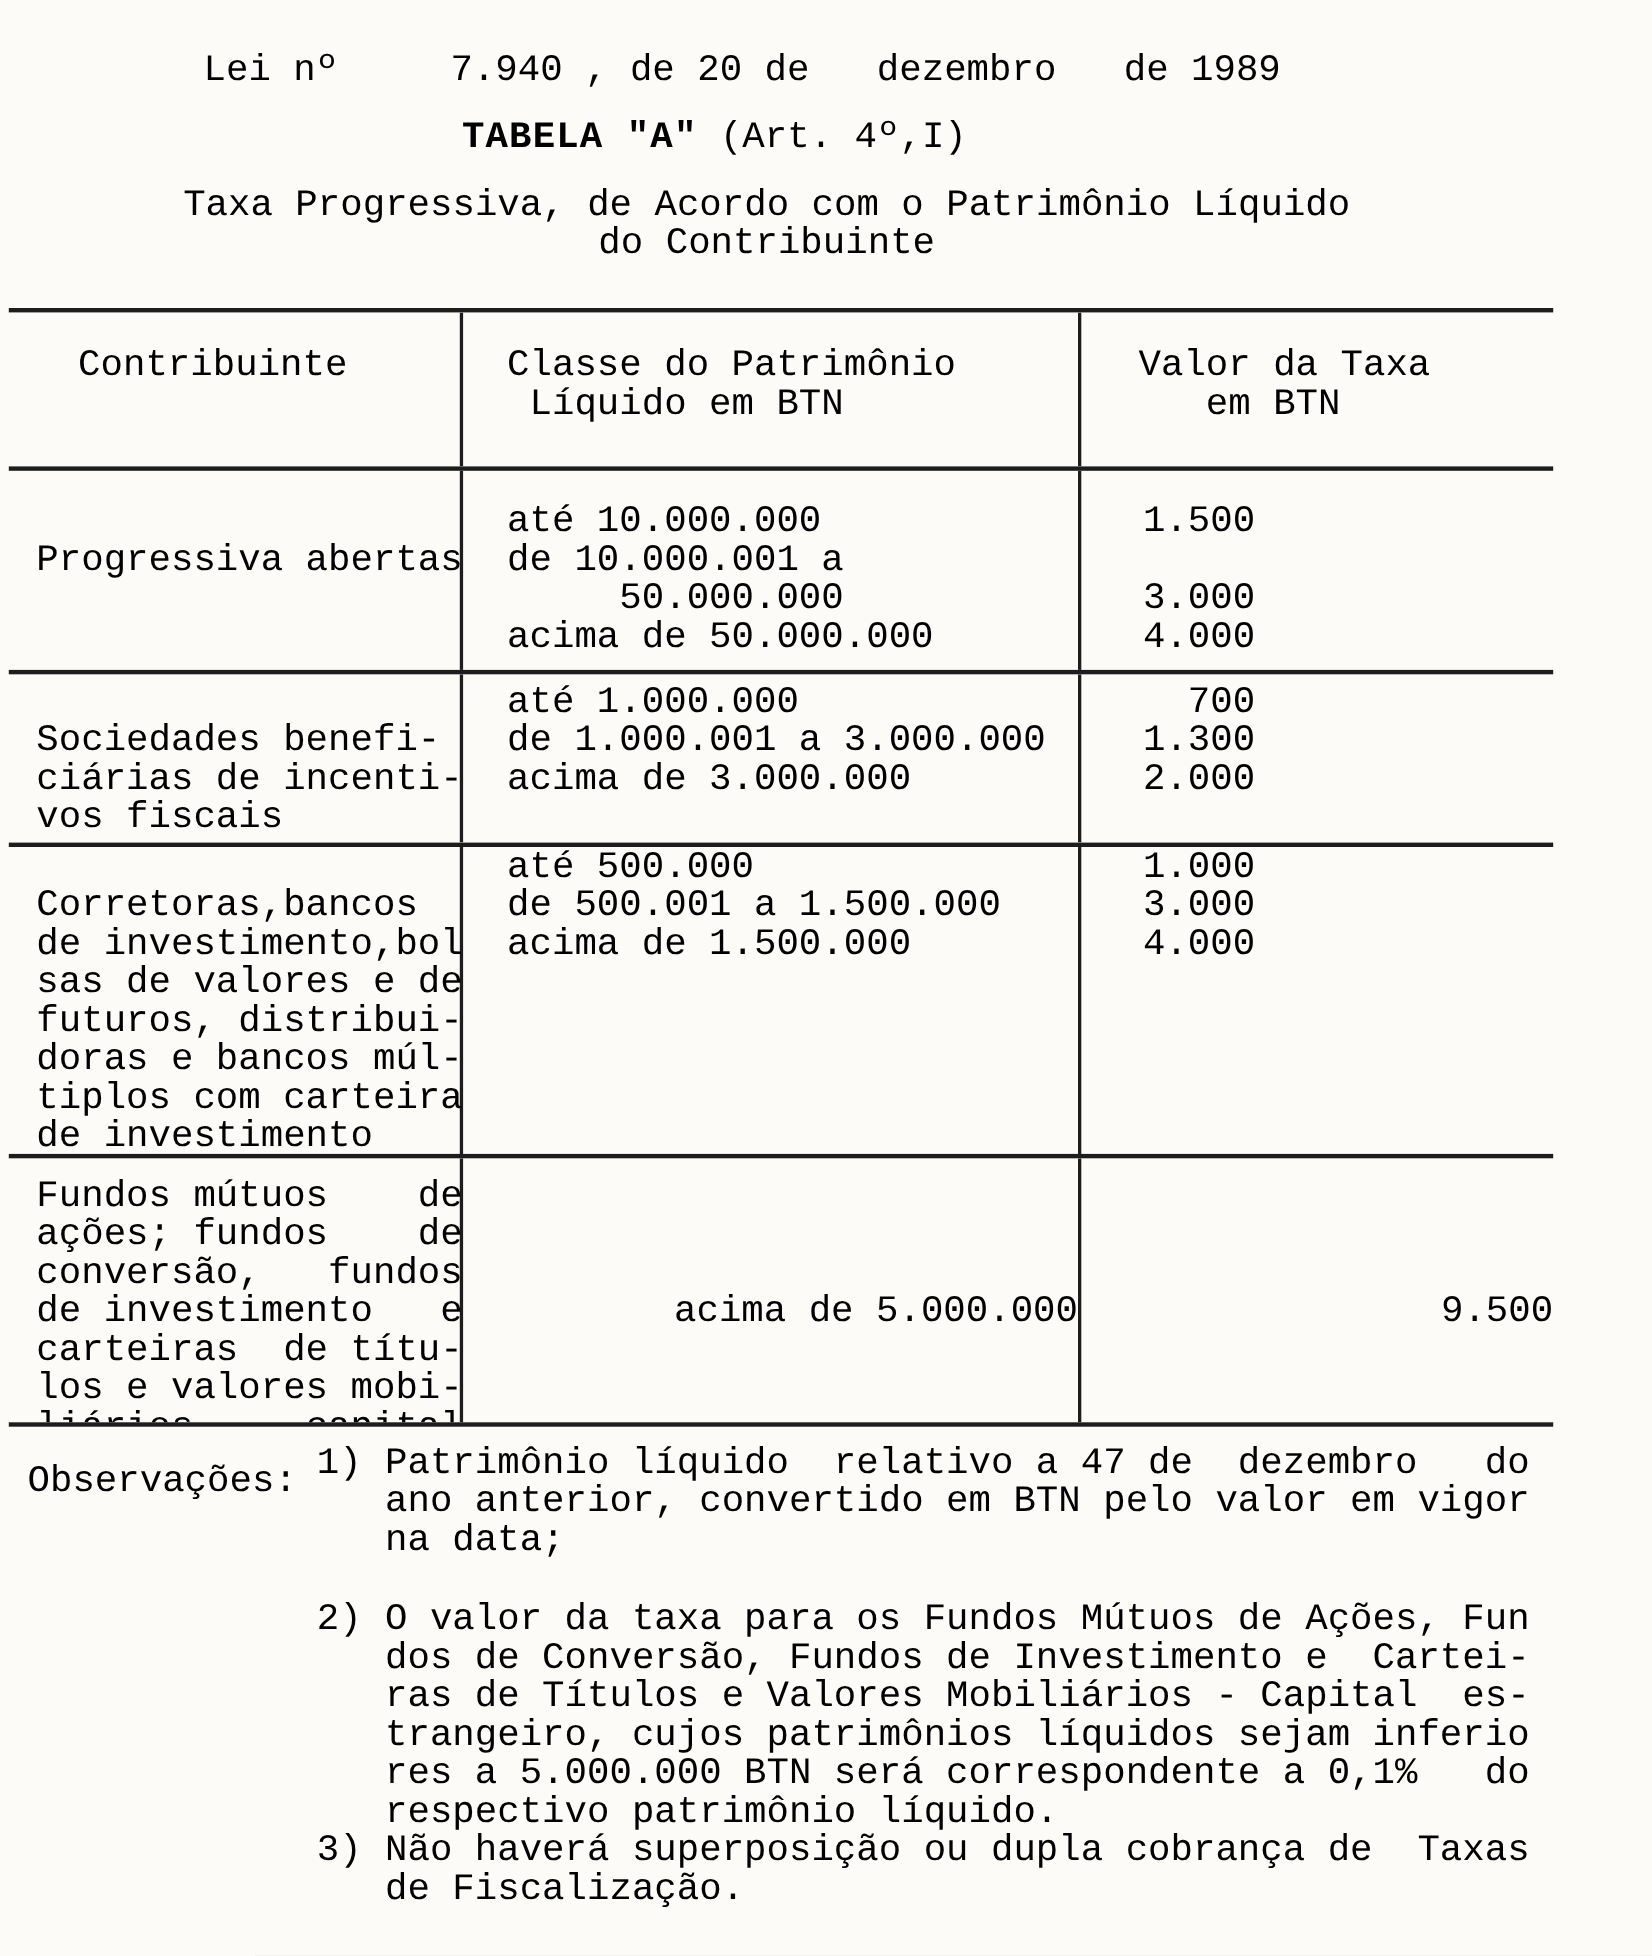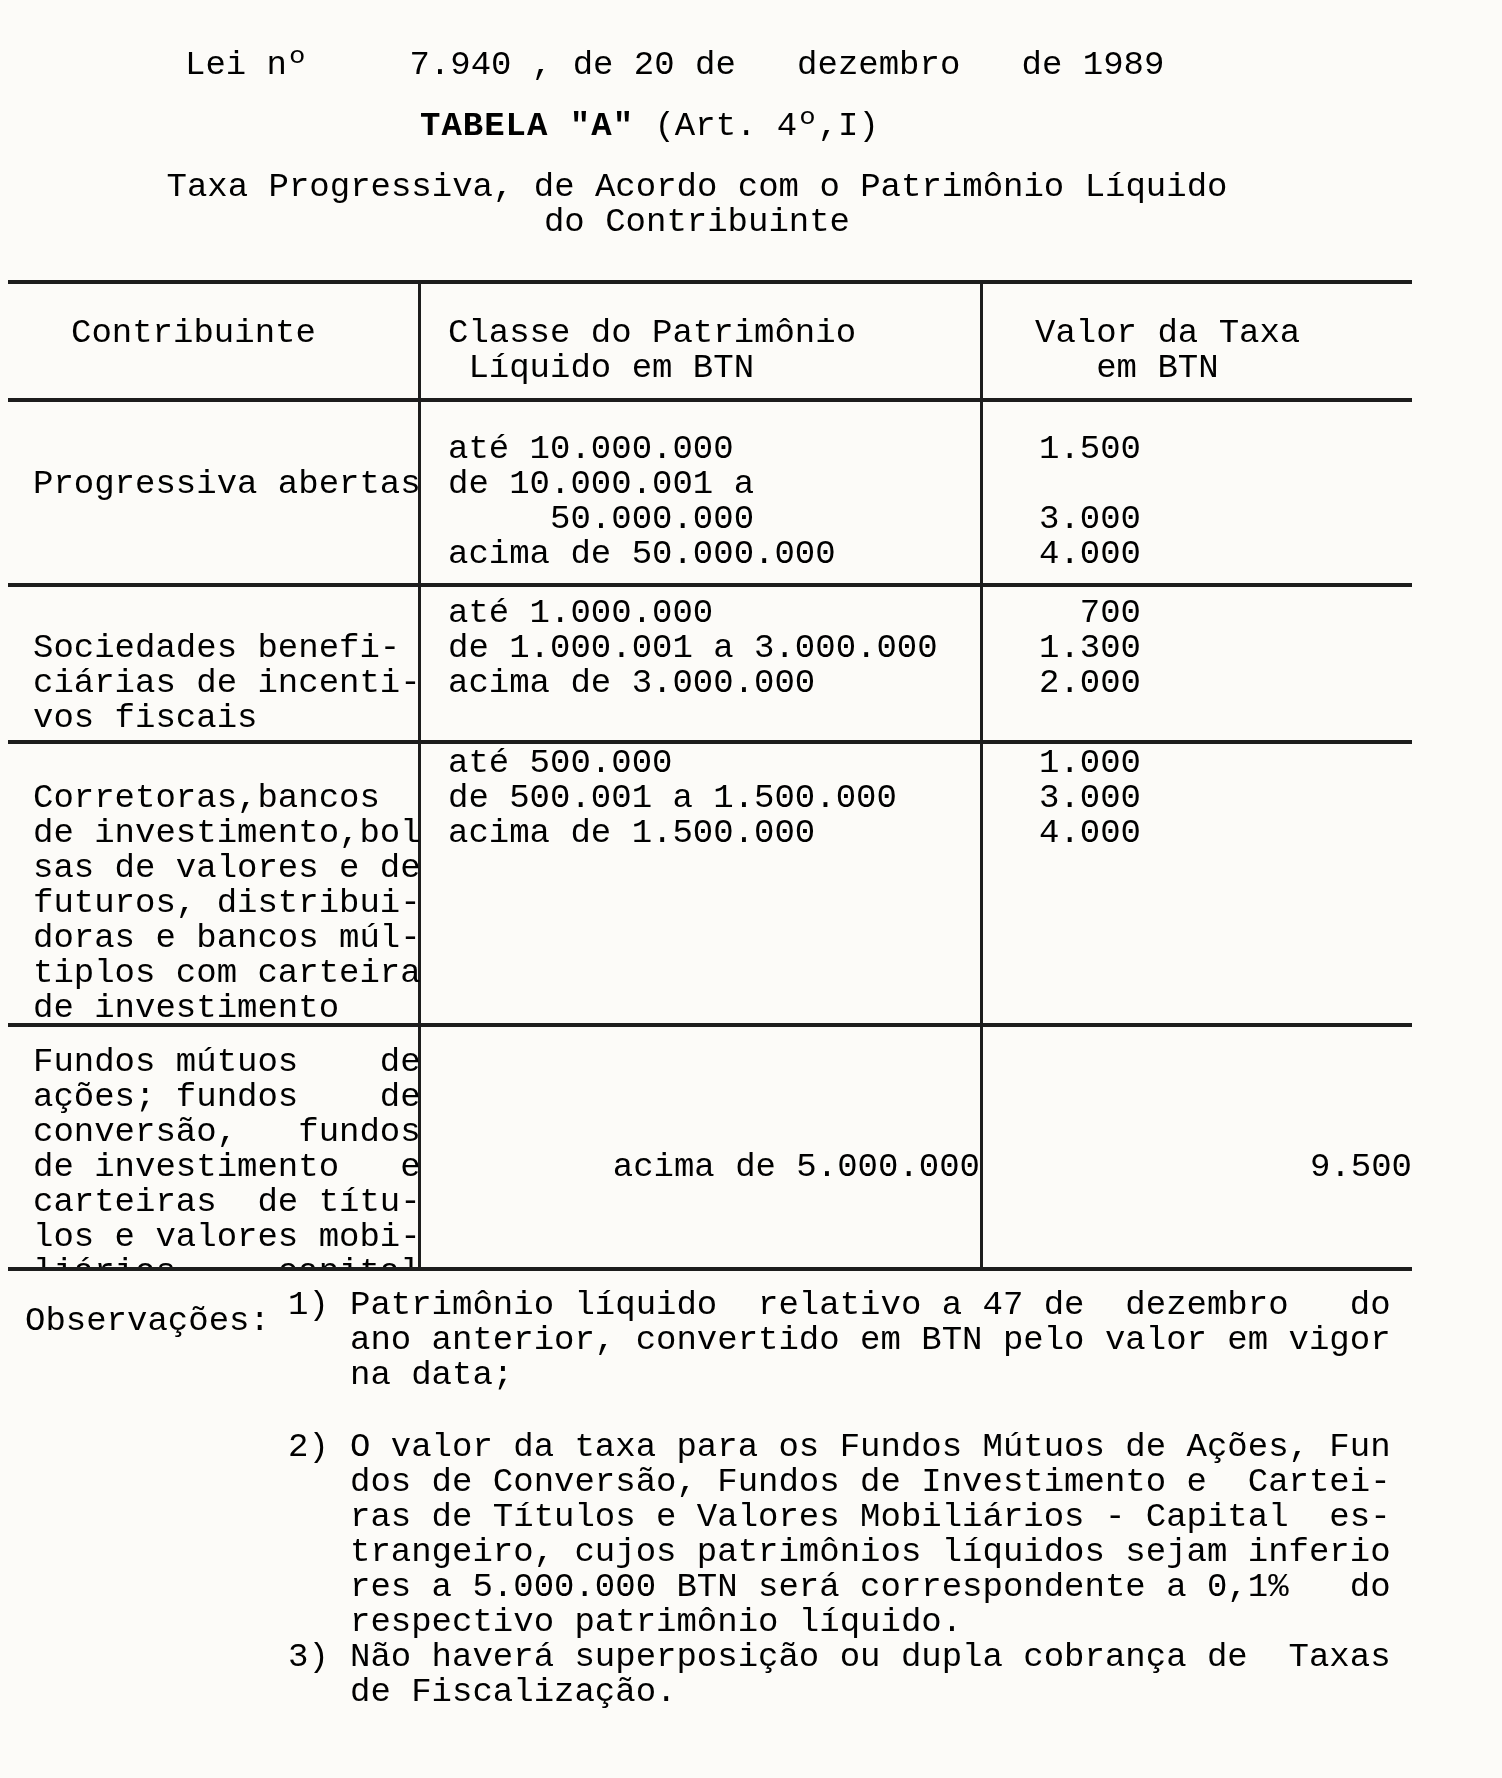--- a/index.html
+++ b/index.html
@@ -26,28 +26,28 @@
     width:1404px;
     border-top:4px solid #1d1d1d;
   }
   .t-row{
     display:grid;
     grid-template-columns:413px 562px 429px;
     border-bottom:4px solid #1d1d1d;
     box-sizing:border-box;
     overflow:hidden;
   }
-  .t-row.hdr{height:118px;}
+  .t-row.hdr{height:144px;}
   .t-row.r1{height:185px;}
   .t-row.r2{height:157px;}
   .t-row.r3{height:283px;}
   .t-row.r4{height:244px;text-align:right;}
   .cell{white-space:pre;box-sizing:border-box;}
   .cell.c1{padding-left:25px;border-right:3px solid #1d1d1d;}
-  .cell.c2{padding-left:27px;border-right:3px solid #1d1d1d;}
+  .cell.c2{padding-left:40px;border-right:3px solid #1d1d1d;}
   .cell.c3{padding-left:56px;}
   .t-row.hdr .cell{padding-top:32px;}
   .t-row.hdr .cell.c1{padding-left:63px;}
   .t-row.hdr .cell.c3{padding-left:52px;}
   .t-row.r1 .cell{padding-top:30px;}
   .t-row.r2 .cell{padding-top:9px;}
   .t-row.r3 .cell{padding-top:2px;}
   .t-row.r4 .cell{padding-top:18px;}
 
   .observations{position:relative;margin-top:17px;}

